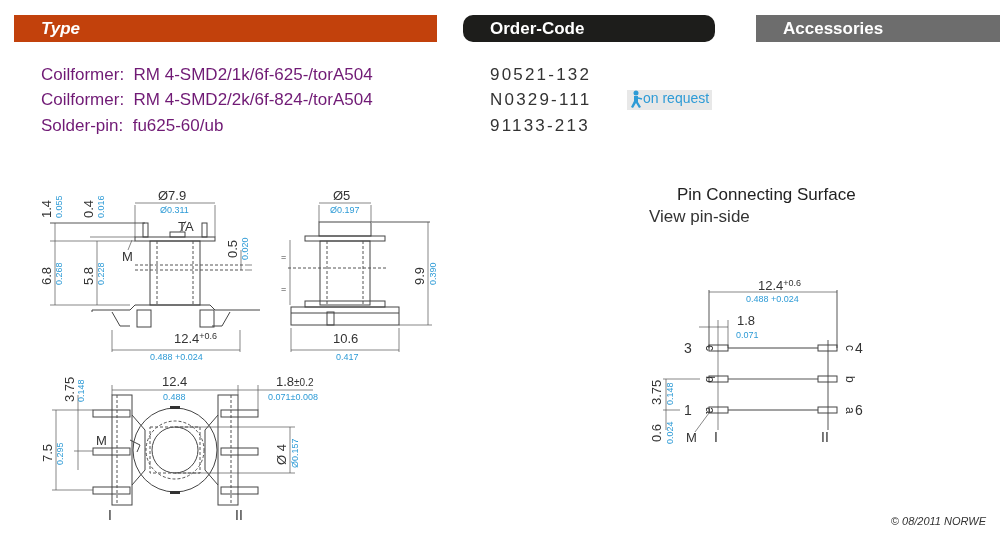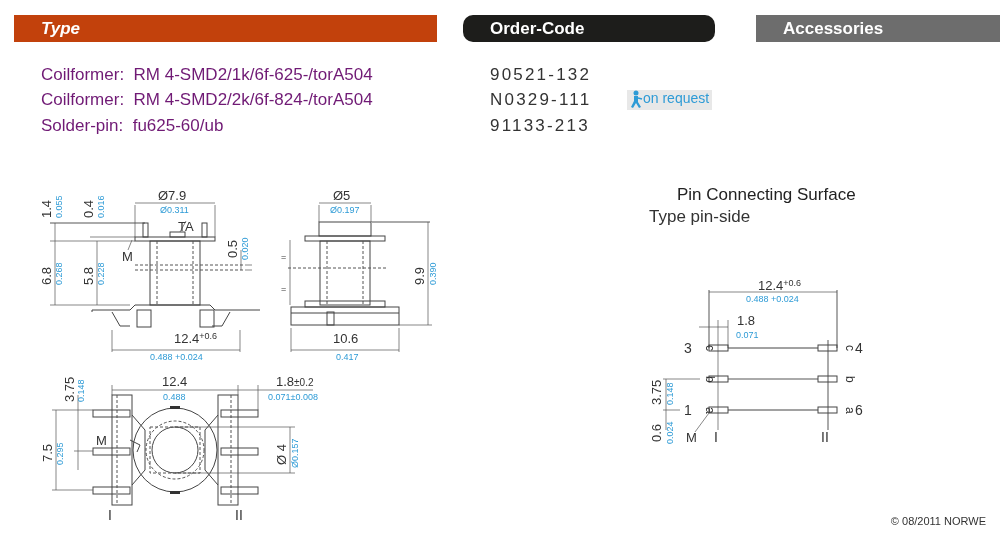--- a/index.html
+++ b/index.html
@@ -7,21 +7,21 @@
   .hdr { position:absolute; top:15px; height:27px; color:#fff; font-weight:bold; font-size:17px; line-height:27px; box-sizing:border-box; padding-left:27px; }
   .hdr.type { left:14px; width:423px; background:#c2410c;font-style:italic; }
   .hdr.order { left:463px; width:252px; background:#1d1d1b;border-radius:10px; }
   .hdr.acc { left:756px; width:252px; background:#6d6d6d; }
   .row { position:absolute; font-size:17px; color:#701a75; line-height:22px; }
   .code { position:absolute; left:490px; font-size:17px; letter-spacing:2.2px; color:#333; line-height:22px; }
   .req { position:absolute; left:627px; top:90px; height:20px; background:#e8e8e8; display:flex; align-items:flex-start; padding:0 3px 0 2px; }
   .req-text { color:#2e9bd6; font-size:14px; }
   .pcs-title { position:absolute; left:649px; top:185px; font-weight:normal; font-size:17px; color:#222;margin-left:28px; }
   .pcs-sub { position:absolute; left:649px; top:207px; font-size:17px; color:#333; }
-  .copy { position:absolute; right:14px; top:515px; font-size:11px; color:#333; }
+  .copy { position:absolute; right:14px; top:515px; font-size:11px; color:#333;font-style:italic; }
   svg { position:absolute; left:0; top:0; }
   .k { fill:#333; font-family:"Liberation Sans", sans-serif; }
   .b { fill:#2e9bd6; font-family:"Liberation Sans", sans-serif; }
   .ln { stroke:#444; stroke-width:1; fill:none; }
   .gy { stroke:#aaa; stroke-width:2; fill:none; }
   .ds { stroke:#555; stroke-width:1; fill:none; stroke-dasharray:3,2; }
   .dm { stroke:#555; stroke-width:0.7; fill:none; }
 </style>
 </head>
 <body>
@@ -41,21 +41,21 @@
 <div class="req">
   <svg style="position:static" width="14" height="20" viewBox="0 0 14 20">
     <circle cx="7" cy="3" r="2.5" fill="#2e9bd6"></circle>
     <path d="M5 6 L9 6 L9 12 L12 17 L10 18 L7 13 L4 18 L2 17 L5 11 Z" fill="#2e9bd6"></path>
     <path d="M9 8 L13 9" stroke="#2e9bd6" stroke-width="1.5"></path>
   </svg>
   <span class="req-text">on request</span>
 </div>
 
 <div class="pcs-title">Pin Connecting Surface</div>
-<div class="pcs-sub">Type pin-side</div>
+<div class="pcs-sub">View pin-side</div>
 <div class="copy">© 08/2011 NORWE</div>
 
 <svg width="1000" height="545">
 
   <g>
     <line class="gy" x1="50" y1="223" x2="145" y2="223"></line>
     <rect class="ln" x="143" y="223" width="5" height="14"></rect>
     <rect class="ln" x="202" y="223" width="5" height="14"></rect>
     <rect class="ln" x="170" y="232" width="15" height="5"></rect>
     <line class="dm" x1="180" y1="232" x2="186" y2="221"></line>

